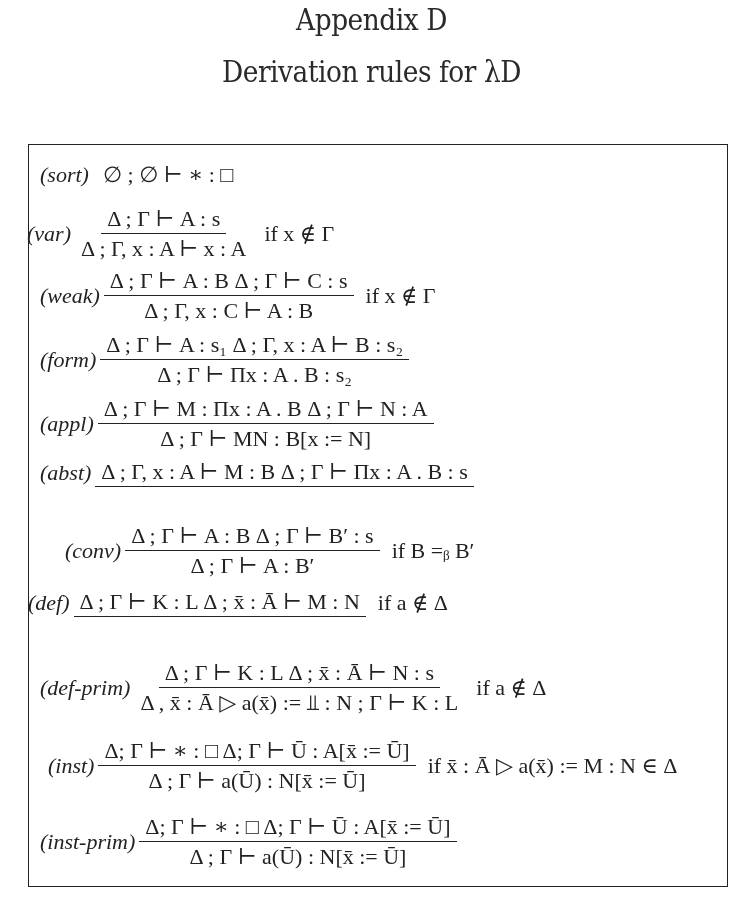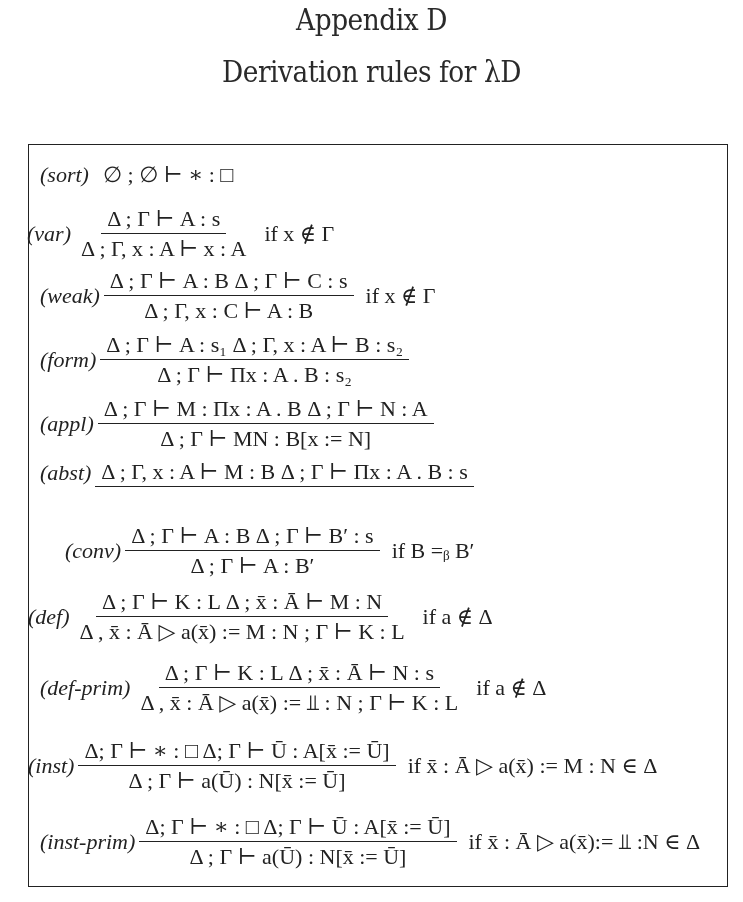--- a/index.html
+++ b/index.html
@@ -79,43 +79,41 @@
     <span class="num">Δ ; Γ ⊢ A : B     Δ ; Γ ⊢ B′ : s</span>
     <span class="den">Δ ; Γ ⊢ A : B′</span>
   </span>
   <span class="cond">if B =ᵦ B′</span>
 </div>
 
 <div class="rule" style="left:28px; top:589px;">
   <span class="name">(def)</span>
   <span class="frac">
     <span class="num">Δ ; Γ ⊢ K : L      Δ ; x̄ : Ā ⊢ M : N</span>
-    <span class="den">Δ , x̄ : Ā ▷ a(x̄) := M : N ; Γ ⊢ K : L</span>
   </span>
   <span class="cond">if a ∉ Δ</span>
 </div>
 
 <div class="rule" style="left:40px; top:660px;text-align:right;">
   <span class="name">(def-prim)</span>
   <span class="frac">
     <span class="num">Δ ; Γ ⊢ K : L      Δ ; x̄ : Ā ⊢ N : s</span>
     <span class="den">Δ , x̄ : Ā ▷ a(x̄) := ⫫ : N ; Γ ⊢ K : L</span>
   </span>
   <span class="cond">if a ∉ Δ</span>
 </div>
 
-<div class="rule" style="left:28px; top:738px;">
+<div class="rule" style="left:48px; top:738px;">
   <span class="name">(inst)</span>
   <span class="frac">
     <span class="num">Δ; Γ ⊢ ∗ : □     Δ; Γ ⊢ Ū : A[x̄ := Ū]</span>
     <span class="den">Δ ; Γ ⊢ a(Ū) : N[x̄ := Ū]</span>
   </span>
   <span class="cond">if x̄ : Ā ▷ a(x̄) := M : N ∈ Δ</span>
 </div>
 
 <div class="rule" style="left:40px; top:814px;align-items:center;">
   <span class="name">(inst-prim)</span>
   <span class="frac">
     <span class="num">Δ; Γ ⊢ ∗ : □    Δ; Γ ⊢ Ū : A[x̄ := Ū]</span>
     <span class="den">Δ ; Γ ⊢ a(Ū) : N[x̄ := Ū]</span>
   </span>
-  <span class="cond">if x̄ : Ā ▷ a(x̄):= ⫫ :N ∈ Δ</span>
 </div>
 
 </body></html>

